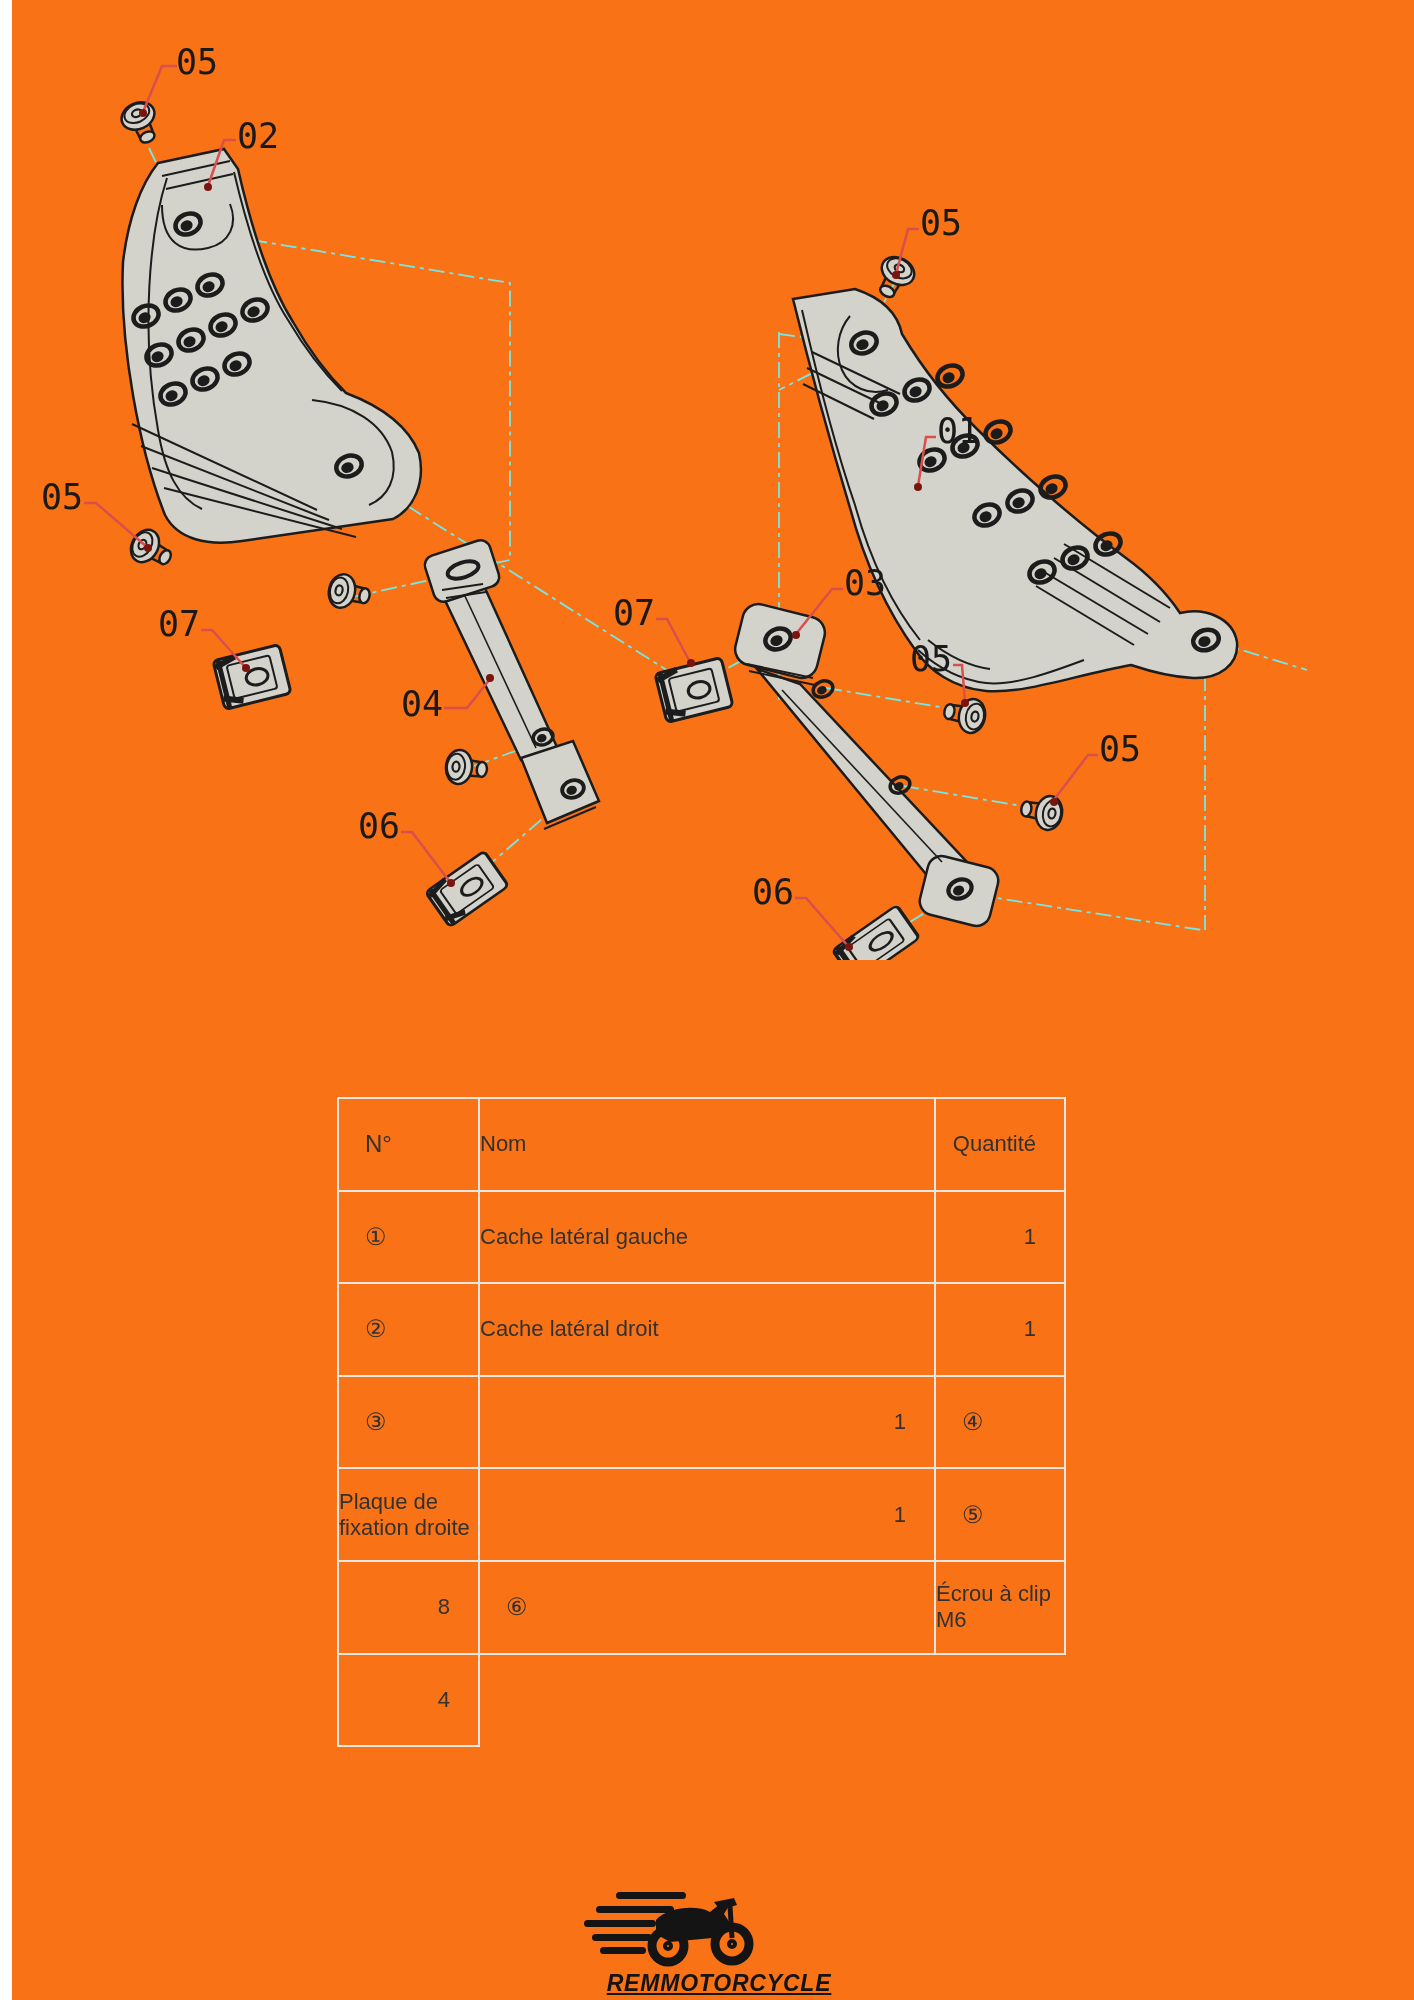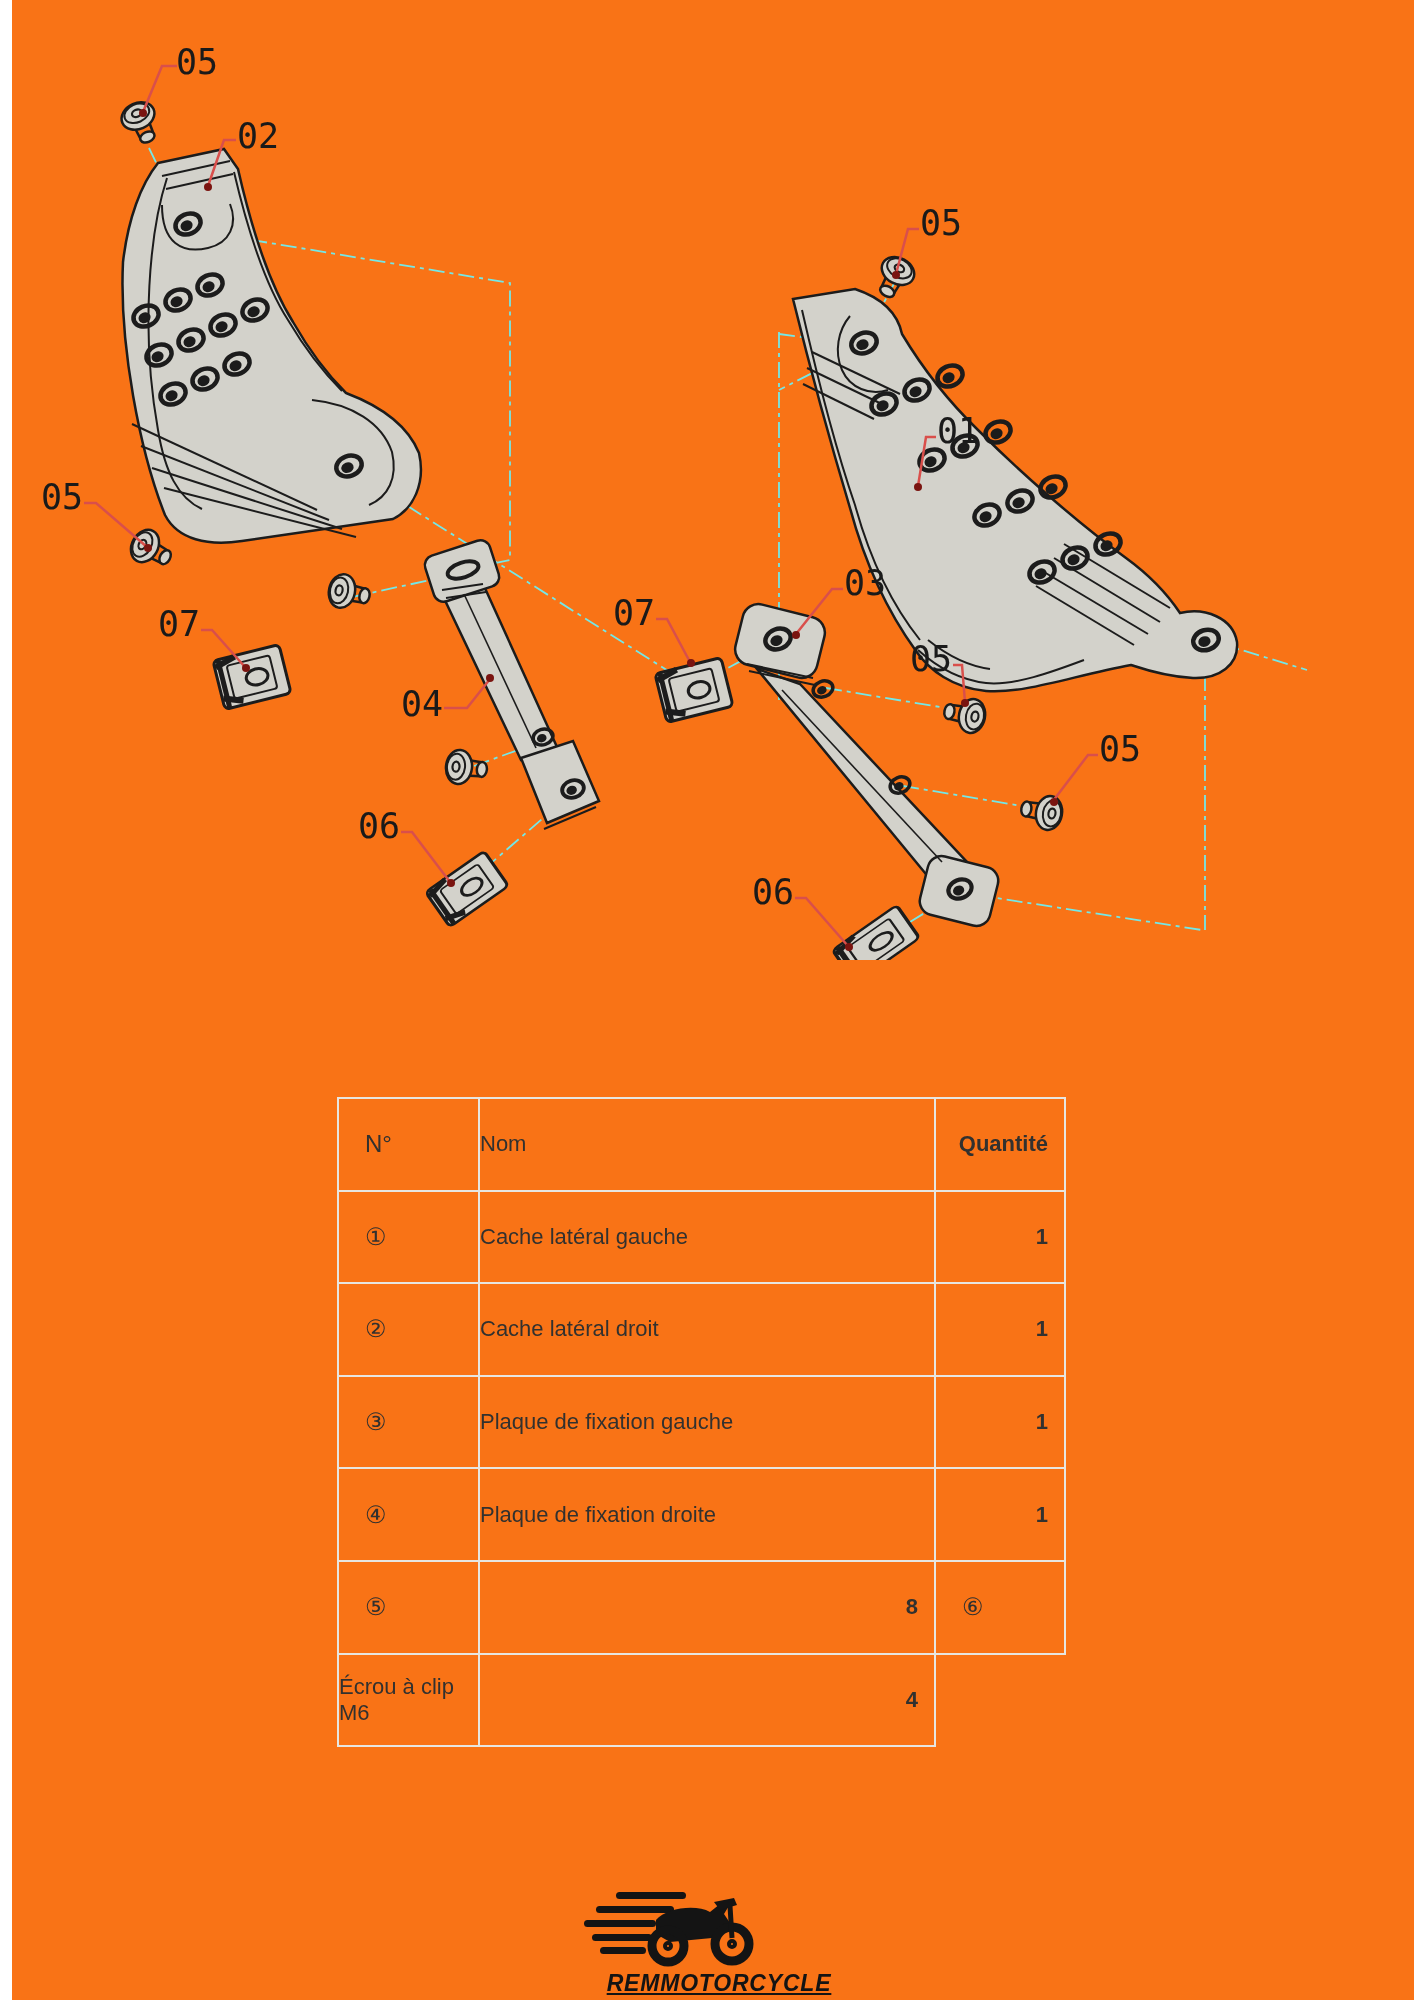--- a/index.html
+++ b/index.html
@@ -8,21 +8,21 @@
   svg{display:block;}
   .diagram{position:absolute;left:0;top:0;}
   .callout-label{font-family:"DejaVu Sans Mono", monospace;font-size:35px;fill:#1a1a1a;}
   .parts-table{position:absolute;left:325px;top:1097px;width:727px;
        display:grid;grid-template-columns:141px 456px 130px;grid-auto-rows:92.6px;
        border-top:2px solid #e7e6e1;border-left:2px solid #e7e6e1;}
   .cell{border-right:2px solid #e7e6e1;border-bottom:2px solid #e7e6e1;
        display:flex;align-items:center;color:#32312f;font-size:22px;}
   .cell.num{padding-left:26px;font-size:24px;}
   .cell.name{}
-  .cell.qty{justify-content:flex-end;padding-right:16px;font-weight:bold;}
+  .cell.qty{justify-content:flex-end;padding-right:28px;}
   .logo{position:absolute;left:552px;top:1886px;width:310px;text-align:center;}
   .brand{font-size:23px;font-weight:bold;font-style:italic;letter-spacing:0.8px;color:#141414;
          margin-top:2px;text-decoration:underline;}
 </style>
 </head>
 <body>
 
 <div class="page">
 
   <svg class="diagram" width="1414" height="960" viewBox="0 0 1414 960">
@@ -237,21 +237,20 @@
 
     <div class="cell num">①</div>
     <div class="cell name">Cache latéral gauche</div>
     <div class="cell qty">1</div>
 
     <div class="cell num">②</div>
     <div class="cell name">Cache latéral droit</div>
     <div class="cell qty">1</div>
 
     <div class="cell num">③</div>
-    <div class="cell name">Plaque de fixation gauche</div>
     <div class="cell qty">1</div>
 
     <div class="cell num">④</div>
     <div class="cell name">Plaque de fixation droite</div>
     <div class="cell qty">1</div>
 
     <div class="cell num">⑤</div>
     <div class="cell qty">8</div>
 
     <div class="cell num">⑥</div>

